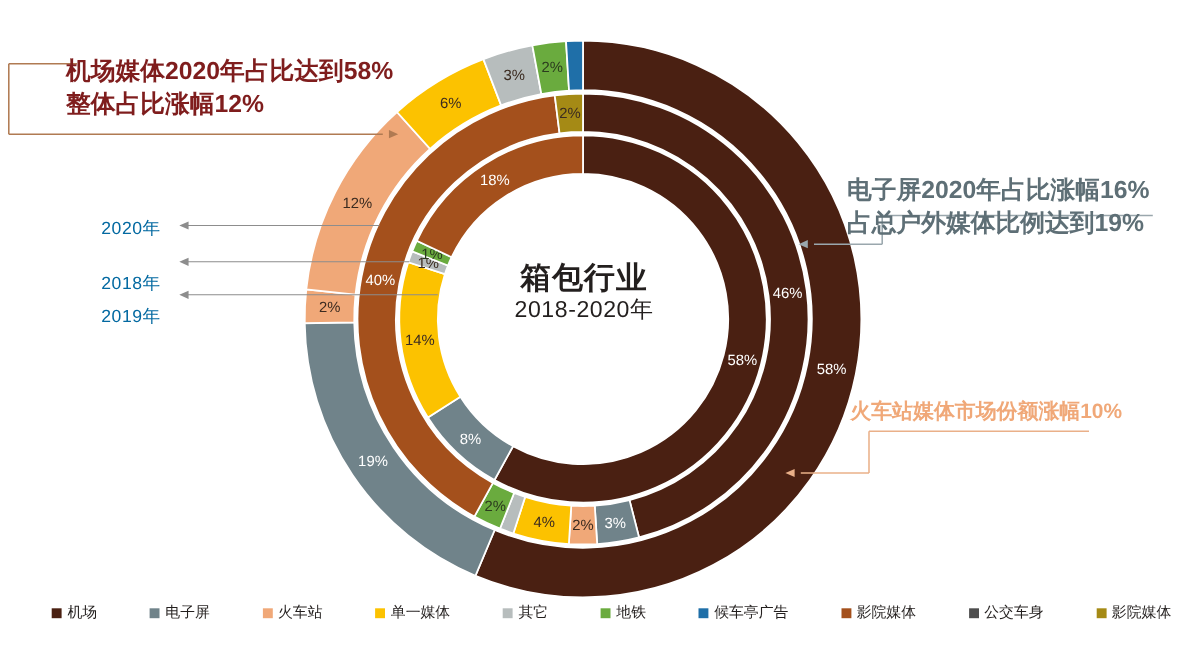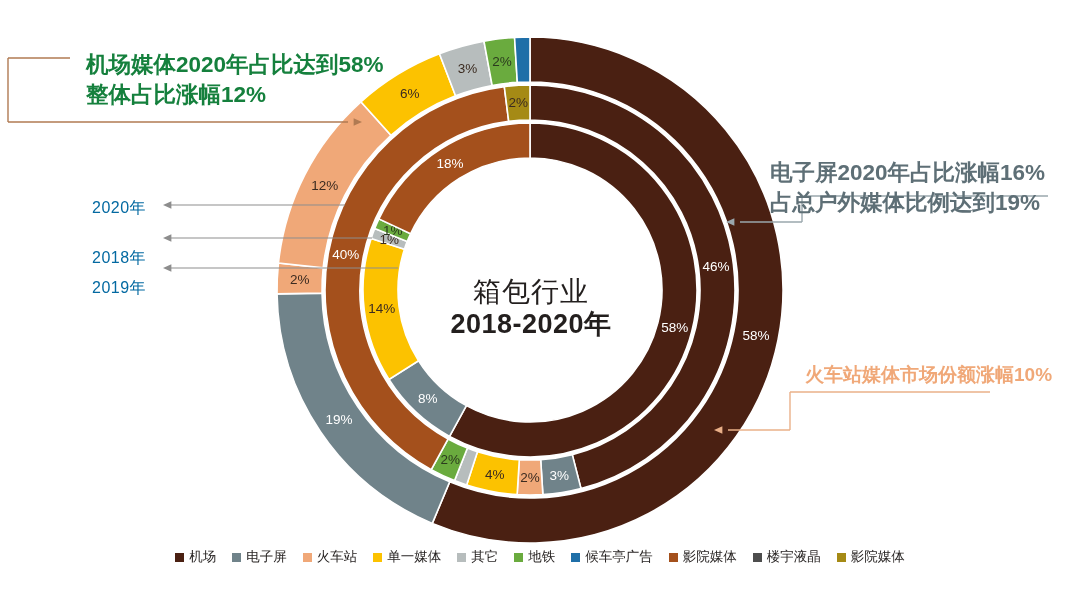--- a/index.html
+++ b/index.html
@@ -16,49 +16,49 @@
   .ringlabel{
     font-size:13.5px;font-weight:400;
     paint-order:stroke fill;
   }
 
   
   .center-title{
     position:absolute;left:386px;top:236px;width:290px;
     text-align:center;color:#231f1e;pointer-events:none;
   }
-  .center-title .l1{font-size:28px;font-weight:normal;letter-spacing:1px;line-height:1.18;margin-top:39px;}
-  .center-title .l2{font-size:27px;font-weight:bold;letter-spacing:.5px;line-height:1.25;text-align:center;}
+  .center-title .l1{font-size:28px;font-weight:bold;letter-spacing:1px;line-height:1.18;}
+  .center-title .l2{font-size:21px;font-weight:normal;letter-spacing:.5px;line-height:1.25;text-align:center;}
   .center-title .l3{font-size:18px;font-weight:bold;letter-spacing:.5px;line-height:1.3;}
 
   
   .anno{position:absolute;font-weight:bold;white-space:nowrap;}
   .anno .big{font-size:22.5px;}
   .anno .sml{font-size:19px;}
 
-  #anno-airport{left:86px;top:50px;color:#15803d;line-height:1.32;}
+  #anno-airport{left:60px;top:50px;color:#7f1d1d;line-height:1.32;}
   #anno-screen{left:770px;top:122px;color:#5e6f76;line-height:1.32;margin-top:36px;}
-  #anno-train{left:773px;top:362px;color:#f0a878;line-height:1.32;margin-left:32px;}
+  #anno-train{left:773px;top:362px;color:#f0a878;line-height:1.32;}
 
   
   .yearlbl{
     position:absolute;font-size:16px;color:#0369a1;
     letter-spacing:.5px;white-space:nowrap;
   }
   #year-2020{left:92px;top:198px;}
   #year-2019{left:92px;top:230px;margin-top:48px;}
   #year-2018{left:92px;top:248px;}
 
   
   .legend{
     position:absolute;left:0;right:0;top:548px;
     display:flex;justify-content:center;align-items:center;
     gap:16px;flex-wrap:nowrap;
   }
-  .legend-item{display:flex;align-items:center;gap:5px;}
+  .legend-item{display:flex;align-items:center;gap:5px;margin-left:32px;}
   .legend-swatch{width:9px;height:9px;display:inline-block;flex:0 0 auto;}
   .legend-label{font-size:13.5px;color:#231f1e;white-space:nowrap;}
 </style>
 </head>
 <body>
 
 <div class="stage">
 
   <svg id="donut" width="1080" height="597">
       <g>
@@ -180,21 +180,21 @@
       <div class="legend-item">
         <span class="legend-swatch" style="background: rgb(31, 111, 168);"></span>
         <span class="legend-label">候车亭广告</span>
       </div>
       <div class="legend-item">
         <span class="legend-swatch" style="background: rgb(164, 80, 28);"></span>
         <span class="legend-label">影院媒体</span>
       </div>
       <div class="legend-item">
         <span class="legend-swatch" style="background: rgb(77, 77, 77);"></span>
-        <span class="legend-label">楼宇液晶</span>
+        <span class="legend-label">公交车身</span>
       </div>
       <div class="legend-item">
         <span class="legend-swatch" style="background: rgb(165, 138, 21);"></span>
         <span class="legend-label">影院媒体</span>
       </div>
     </div>
 
 </div>
 
 </body></html>

